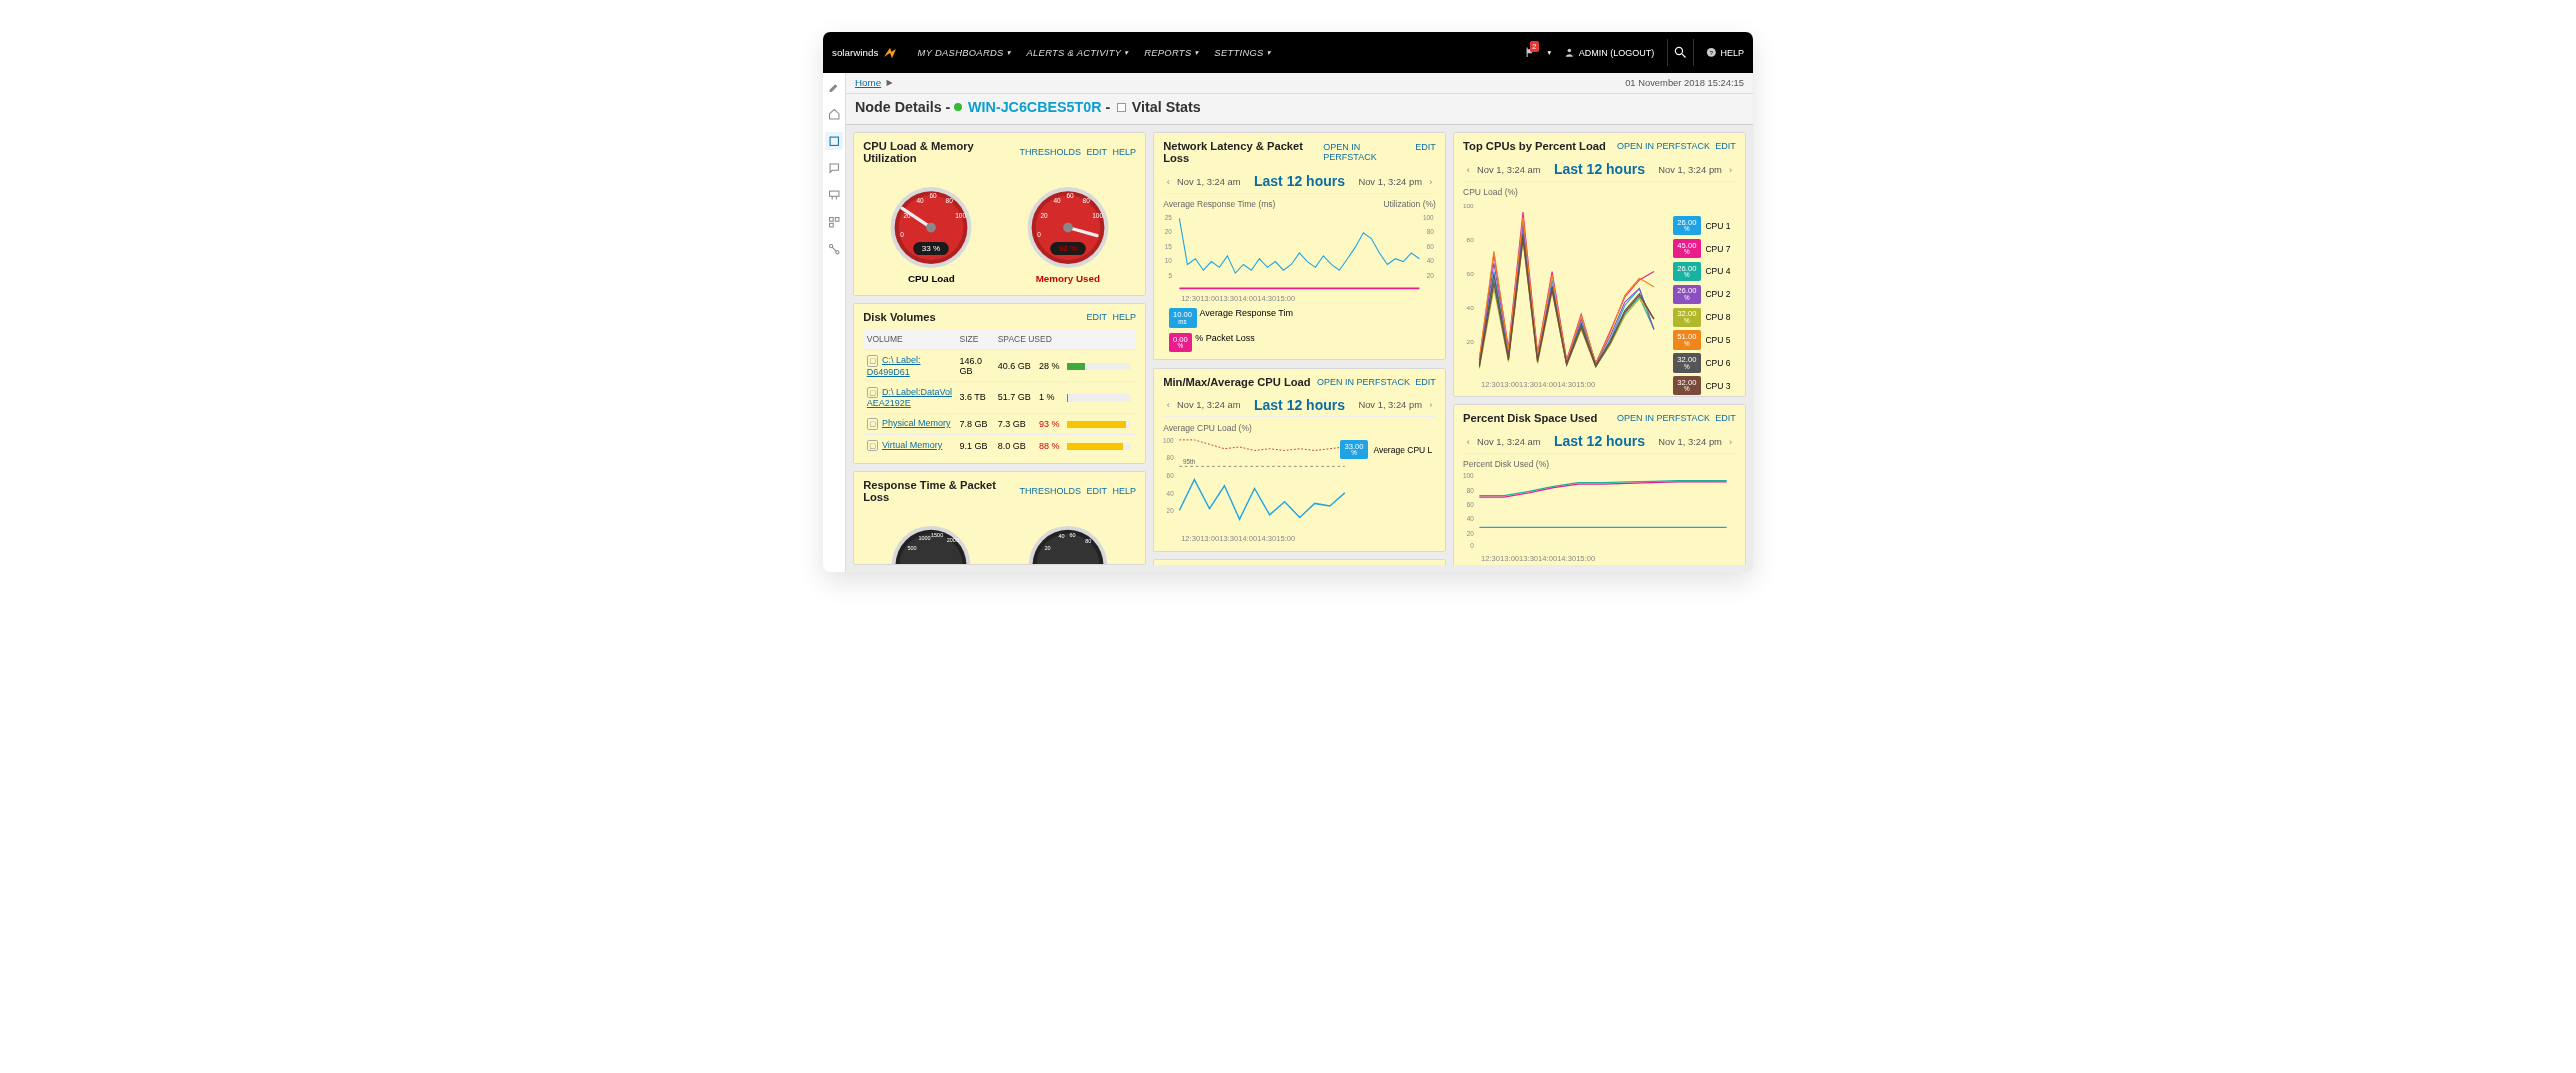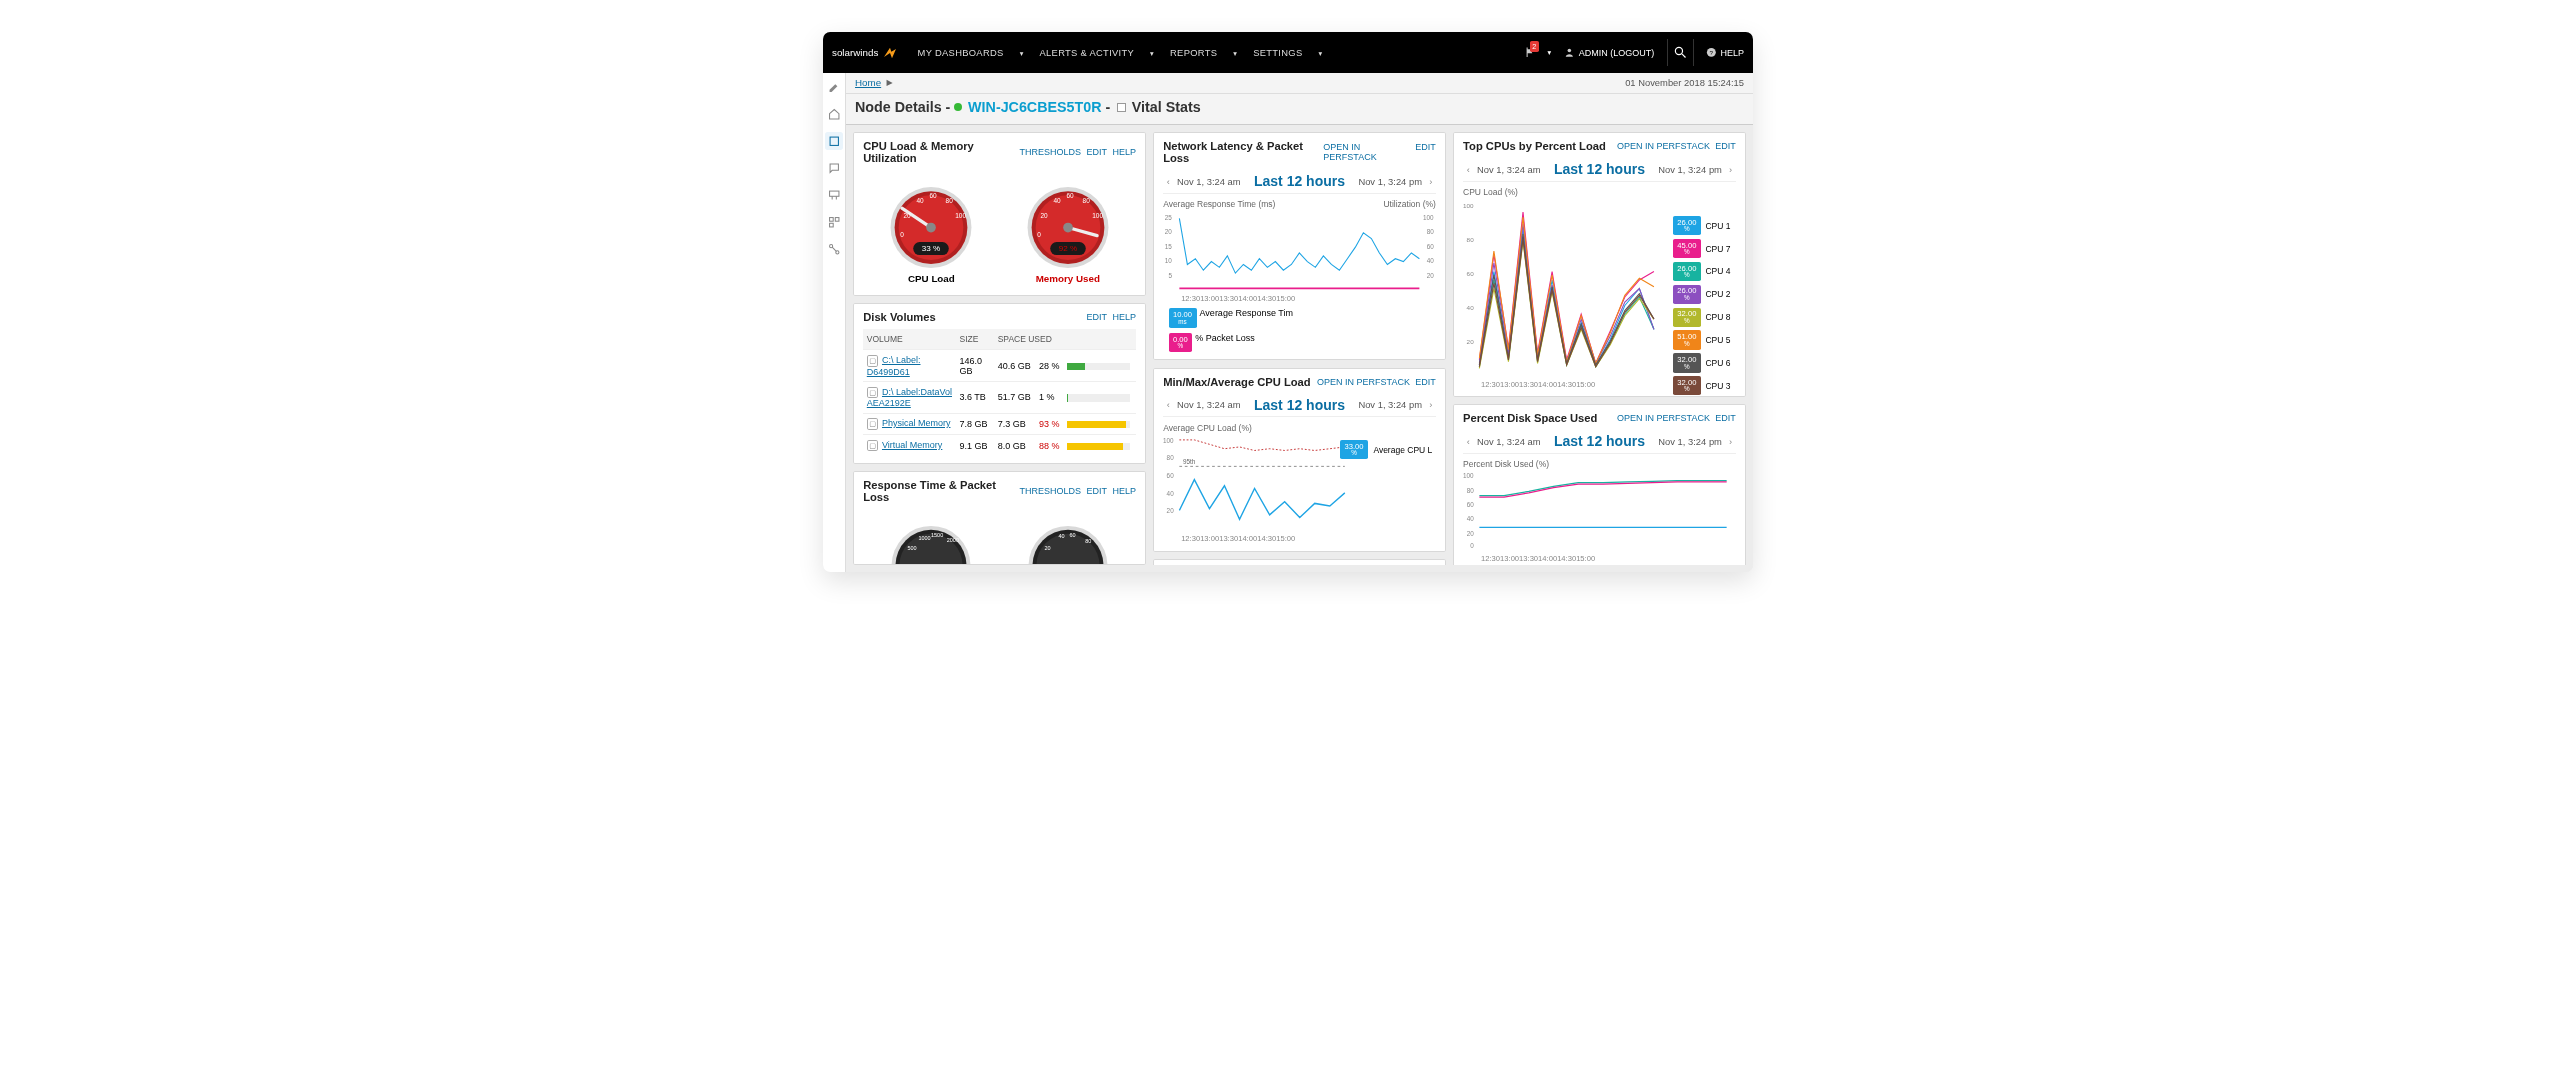--- a/index.html
+++ b/index.html
@@ -2,21 +2,21 @@
 <html style="font-size:14.3px"><head>
 <meta charset="utf-8">
 <style>
   * { box-sizing: border-box; margin: 0; padding: 0; font-family: Arial, Helvetica, sans-serif; }
   body { background: #fff; display:flex; justify-content:center; align-items:flex-start; }
   .frame { width: 930px; margin: 32px auto; border-radius: 7.2px; overflow: hidden; box-shadow: 0 9px 27px rgba(0,0,0,0.12); background:#ececec; }
   .topbar { background:#000; color:#fff; height:41px; display:flex; align-items:center; padding:0 9px; font-size:9.8px; }
   .brand { display:flex; align-items:center; gap:3.6px; font-weight:500; }
   .brand svg { width:16px; height:16px; }
   .nav { display:flex; gap:16px; margin-left:19.7px; }
-  .nav-item { display:flex; align-items:flex-end; gap:16px; cursor:pointer; font-size:9.4px; letter-spacing:0.3px; color:#ddd; }
+  .nav-item { display:flex; align-items:center; gap:3px; cursor:pointer; font-size:9.4px; letter-spacing:0.3px; color:#ddd;font-style:italic; }
   .nav-item .caret { font-size:7.2px; }
   .top-right { margin-left:auto; display:flex; align-items:center; gap:12.5px; }
   .bell { position:relative; display:flex; align-items:center; }
   .badge { position:absolute; top:-5.4px; left:5.4px; background:#e53935; color:#fff; font-size:7.2px; padding:0.9px 2.7px; border-radius:1.8px; }
   .userblock { display:flex; align-items:center; gap:4.5px; font-size:9px; }
   .searchbtn { width:27px; height:27px; display:flex; align-items:center; justify-content:center; border-left:0.9px solid #333; border-right:0.9px solid #333;}
   .help { display:flex; align-items:center; gap:3.6px; font-size:9px; }
 
   .body { display:flex; }
   .leftrail { width:23px; background:#fff; border-right:0.9px solid #ddd; display:flex; flex-direction:column; align-items:center; padding-top:5.4px; gap:9px; }
@@ -27,21 +27,21 @@
   .crumbbar a { color:#0b6ea3; text-decoration:underline; }
   .crumbbar .arrow { margin:0 5.4px; color:#666; font-size:8px;}
   .crumbbar .ts { margin-left:auto; color:#555; font-size:9.4px;}
   .titlebar { background:#f4f4f4; padding:5.4px 9px 9px; border-bottom:0.9px solid #ccc; font-size:14.3px; font-weight:bold; color:#333; }
   .titlebar .node { color:#0b9ecf; }
   .titlebar .dot { display:inline-block; width:8px; height:8px; border-radius:50%; background:#35b936; vertical-align:middle; margin:0 1.8px 1.8px 0;}
   .titlebar .sqicon { display:inline-block; width:9px; height:9px; border:0.9px solid #999; vertical-align:middle; margin:0 1.8px 1.8px 2.7px; background:#fff;}
 
   .grid { display:flex; gap:7.2px; padding:7.2px; height:447px; }
   .col { flex:1; display:flex; flex-direction:column; gap:7.2px; overflow:hidden; }
-  .card { background:#ffffff; border:0.9px solid #d8d8d8; border-radius:1.8px; padding:7.2px 9px; }
+  .card { background:#fef9c3; border:0.9px solid #d8d8d8; border-radius:1.8px; padding:7.2px 9px; }
   .card-hdr { display:flex; align-items:center; margin-bottom:5.4px; }
   .card-title { font-size:11.2px; font-weight:bold; color:#222; }
   .card-actions { margin-left:auto; display:flex; gap:5.4px; }
   .card-actions span { font-size:9px; color:#0b6ea3; cursor:pointer; }
 
   .gauges { display:flex; justify-content:space-around; padding:9px 0 3.6px; }
   .gauge-wrap { display:flex; flex-direction:column; align-items:center; gap:5.4px; }
   .gauge-lbl { font-size:9.8px; font-weight:bold; }
   .gauge-lbl.red { color:#cc0000; }
 

